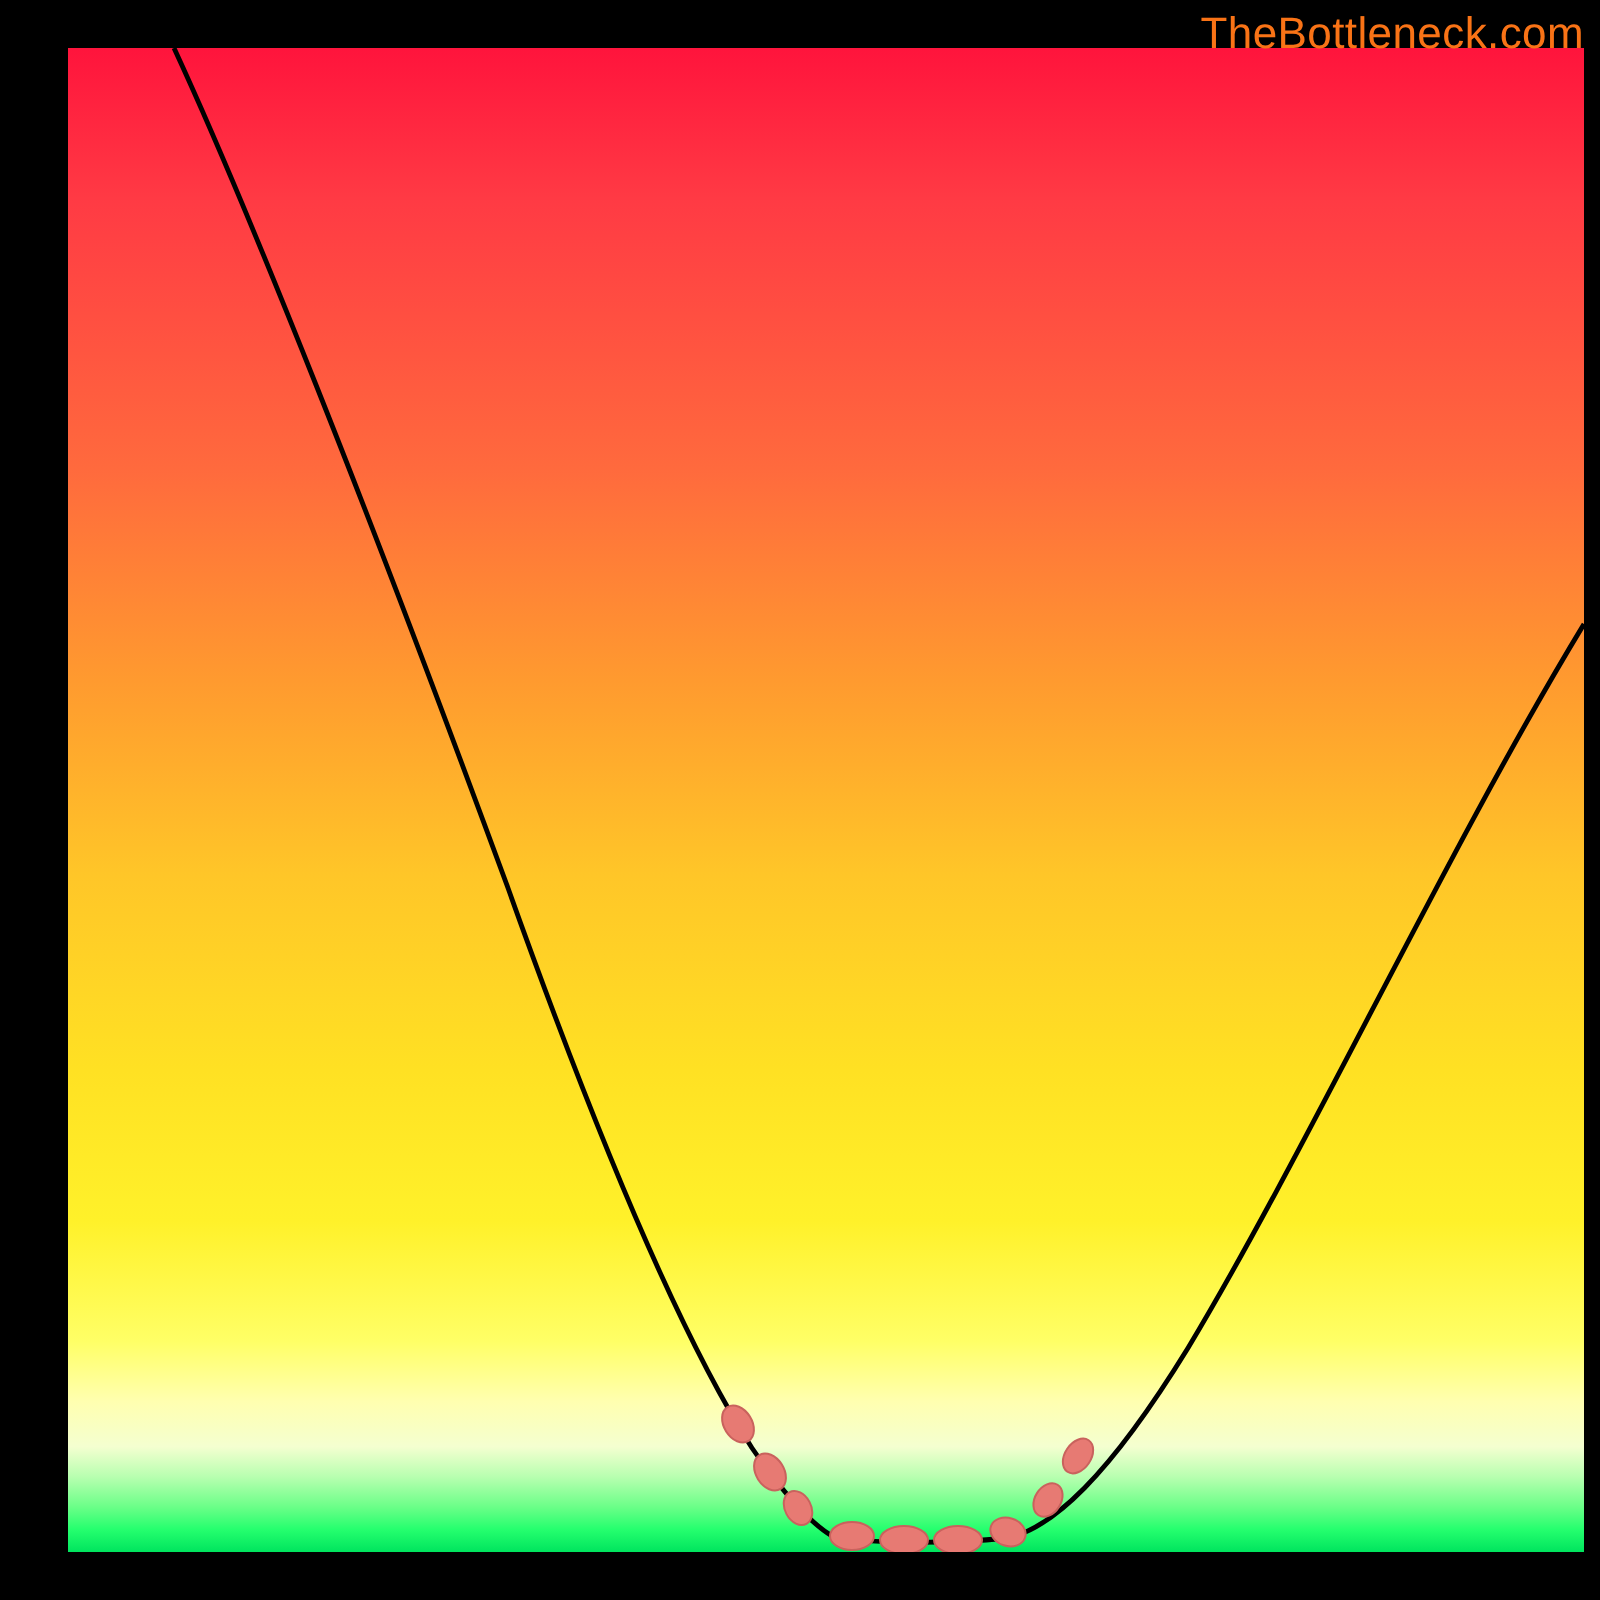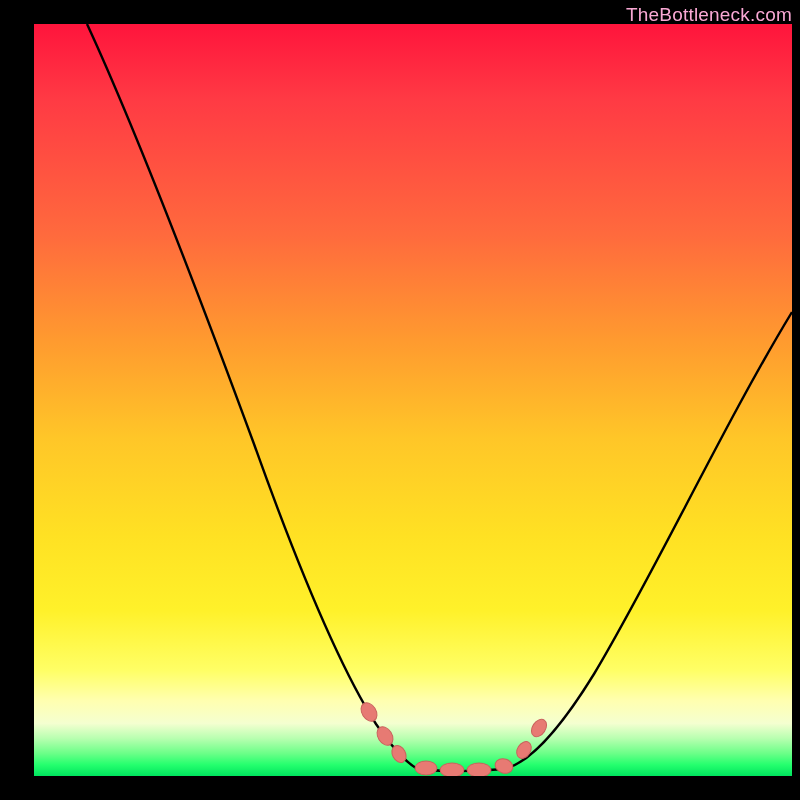--- a/index.html
+++ b/index.html
@@ -47,22 +47,22 @@
     left: 0;
     top: 0;
     width: 758px;
     height: 752px;
     pointer-events: none;
   }
   .attribution {
     position: absolute;
     top: 4px;
     right: 8px;
-    color: #f9a8d4;
-    font-size: 19px;
+    color: #f97316;
+    font-size: 22px;
     letter-spacing: 0.2px;
     font-weight: 400;
     user-select: none;
   }
 </style>
 </head>
 <body>
 
 <div class="frame">
 

